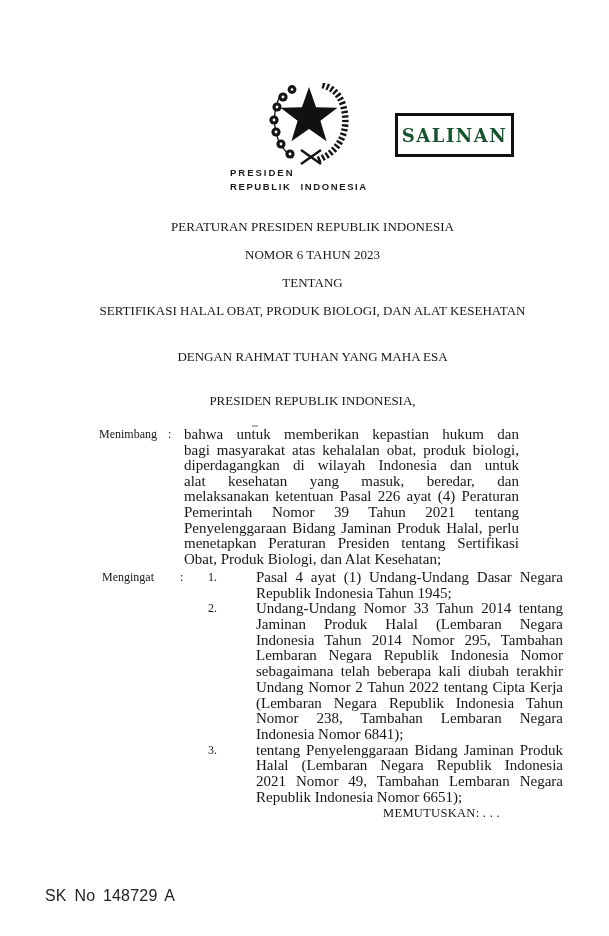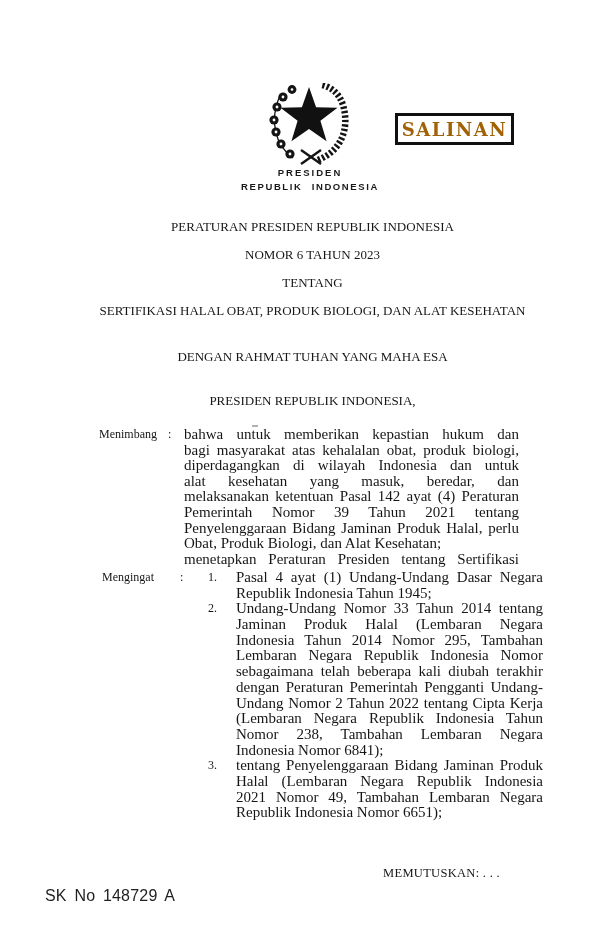--- a/index.html
+++ b/index.html
@@ -10,35 +10,35 @@
     overflow: hidden;
     font-family: "Liberation Serif", serif;
     color: #161616;
   }
   .abs { position: absolute; }
 
   
   .emblem { left: 257px; top: 83px; width: 104px; height: 86px; }
   .letterhead {
     left: 230px; top: 166px; width: 160px;
-    text-align: center;
+    text-align: left;
     font-family: "Liberation Sans", sans-serif;
     font-weight: bold; font-size: 9.5px; line-height: 14px;
     letter-spacing: 2px; color: #1a1a1a;
     white-space: nowrap;
   }
   .letterhead .l2 { letter-spacing: 1.6px; word-spacing: 5px; }
 
   
   .stamp {
-    left: 395px; top: 113px; width: 119px; height: 32px;
+    left: 395px; top: 113px; width: 119px; height: 44px;
     border: 3px solid #101010; box-sizing: border-box;
     display: flex; align-items: center; justify-content: center;
     font-family: "DejaVu Serif", serif; font-weight: bold;
-    font-size: 18px; letter-spacing: 1.5px; color: #a16207;
+    font-size: 18px; letter-spacing: 1.5px; color: #14532d;
   }
 
   
   .cline { left: 16px; right: 0; text-align: center; font-size: 13px; white-space: nowrap; }
   .t1 { top: 219px; } .t2 { top: 247px; } .t3 { top: 275px; } .t4 { top: 303px; }
   .inv { top: 349px; } .auth { top: 393px; }
 
   
   .row { left: 88px; width: 431px; display: flex; align-items: flex-start; }
   .menimbang { top: 427px; }
@@ -47,25 +47,25 @@
   .coln { width: 16px; flex: 0 0 16px; font-size: 12px; line-height: 15.6px; }
   .txt { width: 335px; flex: 0 0 335px; }
   .tline {
     font-size: 15px; line-height: 15.6px; height: 15.6px;
     overflow: hidden; white-space: nowrap;
   }
   .mengingat .tline { line-height: 15.7px; height: 15.7px; }
   .j { white-space: normal; text-align: justify; text-align-last: justify; }
   .item { display: flex; align-items: flex-start; }
   .num { width: 28px; flex: 0 0 28px; font-size: 12px; line-height: 15.7px; }
-  .itxt { width: 307px; flex: 0 0 307px; }
+  .itxt { width: 307px; flex: 0 0 307px; margin-left: 20px; }
 
   
   .decision {
-    top: 866px; left: 0; right: 109px;
+    top: 806px; left: 0; right: 109px;
     text-align: right; font-size: 12.5px; letter-spacing: 0.3px;
   }
   .footer {
     left: 45px; top: 887px;
     font-family: "Liberation Sans", sans-serif;
     font-size: 16px; letter-spacing: 0.2px; word-spacing: 3px;
     color: #1f1f1f;
   }
   .artifact { left: 252px; top: 425px; width: 6px; height: 2px; background: #b5b0aa; }
 </style>
@@ -124,25 +124,25 @@
 <div class="abs artifact"></div>
 
 <div class="abs row menimbang">
   <div class="lbl">Menimbang</div>
   <div class="coln">:</div>
   <div class="txt">
     <div class="tline j">bahwa untuk memberikan kepastian hukum dan jaminan</div>
     <div class="tline j">bagi masyarakat atas kehalalan obat, produk biologi, dan</div>
     <div class="tline j">diperdagangkan di wilayah Indonesia dan untuk</div>
     <div class="tline j">alat kesehatan yang masuk, beredar, dan</div>
-    <div class="tline j">melaksanakan ketentuan Pasal 142 ayat (4) Peraturan</div>
+    <div class="tline j">melaksanakan ketentuan Pasal 226 ayat (4) Peraturan</div>
     <div class="tline j">Pemerintah Nomor 39 Tahun 2021 tentang</div>
     <div class="tline j">Penyelenggaraan Bidang Jaminan Produk Halal, perlu</div>
+    <div class="tline j">menetapkan Peraturan Presiden tentang Sertifikasi Halal</div>
     <div class="tline">Obat, Produk Biologi, dan Alat Kesehatan;</div>
-    <div class="tline j">menetapkan Peraturan Presiden tentang Sertifikasi Halal</div>
   </div>
 </div>
 
 <div class="abs row mengingat">
   <div class="lbl">Mengingat</div>
   <div class="coln">:</div>
   <div class="txt">
 
     <div class="item">
       <div class="num">1.</div>
@@ -153,21 +153,20 @@
     </div>
 
     <div class="item">
       <div class="num">2.</div>
       <div class="itxt">
         <div class="tline j">Undang-Undang Nomor 33 Tahun 2014 tentang</div>
         <div class="tline j">Jaminan Produk Halal (Lembaran Negara Republik</div>
         <div class="tline j">Indonesia Tahun 2014 Nomor 295, Tambahan</div>
         <div class="tline j">Lembaran Negara Republik Indonesia Nomor 5604)</div>
         <div class="tline j">sebagaimana telah beberapa kali diubah terakhir</div>
-        <div class="tline j">dengan Peraturan Pemerintah Pengganti Undang-</div>
         <div class="tline j">Undang Nomor 2 Tahun 2022 tentang Cipta Kerja</div>
         <div class="tline j">(Lembaran Negara Republik Indonesia Tahun 2022</div>
         <div class="tline j">Nomor 238, Tambahan Lembaran Negara Republik</div>
         <div class="tline">Indonesia Nomor 6841);</div>
       </div>
     </div>
 
     <div class="item">
       <div class="num">3.</div>
       <div class="itxt">

